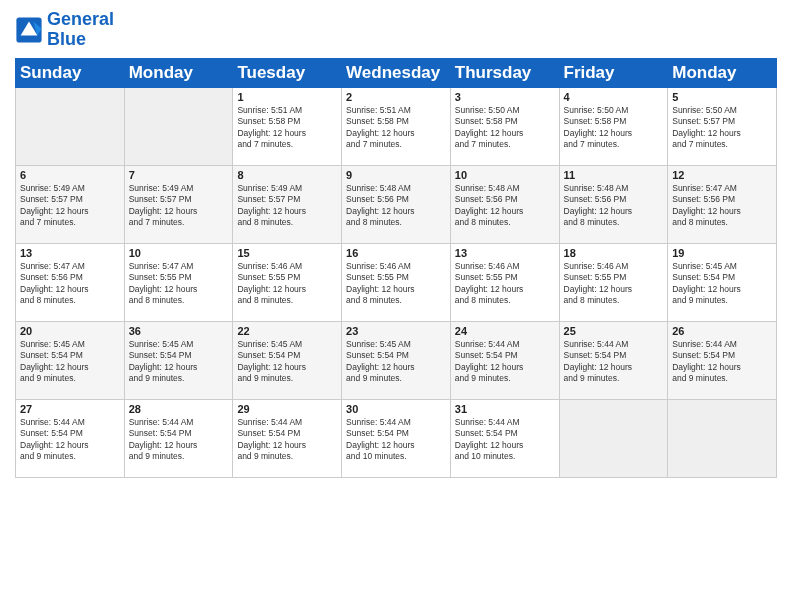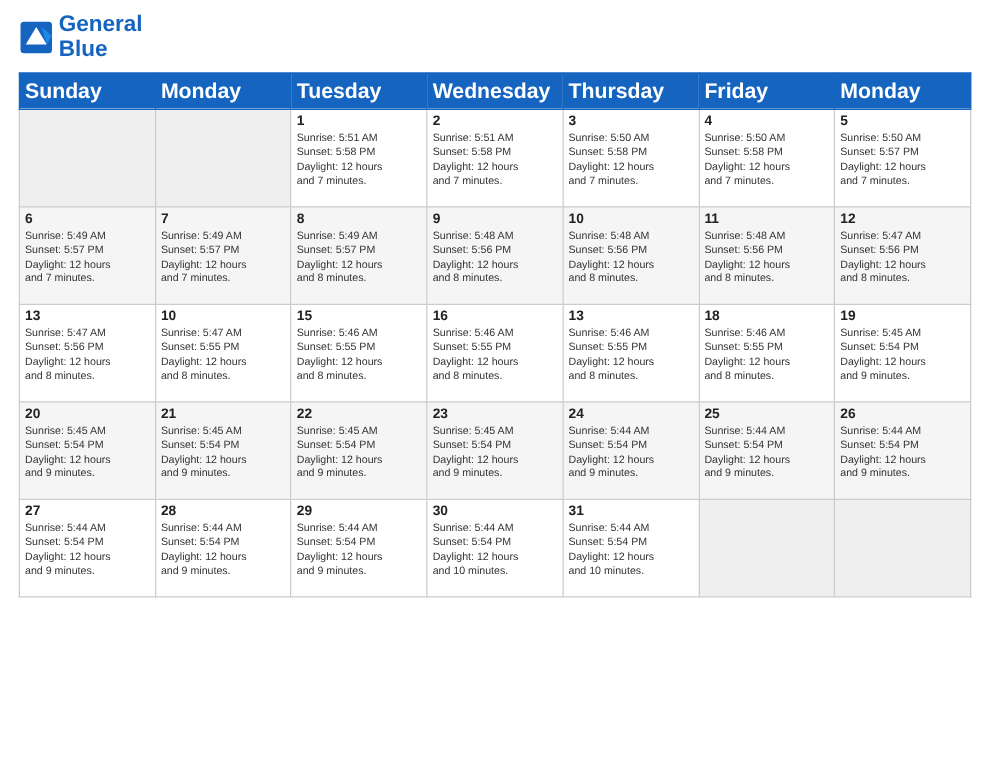--- a/index.html
+++ b/index.html
@@ -274,21 +274,21 @@
         </tr>
         <tr>
           <td>
             <span class="day-num">20</span>
             <div class="day-info" style="white-space: pre-line;">Sunrise: 5:45 AM
 Sunset: 5:54 PM
 Daylight: 12 hours
 and 9 minutes.</div>
           </td>
           <td>
-            <span class="day-num">21</span>
+            <span class="day-num">36</span>
             <div class="day-info" style="white-space: pre-line;">Sunrise: 5:45 AM
 Sunset: 5:54 PM
 Daylight: 12 hours
 and 9 minutes.</div>
           </td>
           <td>
             <span class="day-num">22</span>
             <div class="day-info" style="white-space: pre-line;">Sunrise: 5:45 AM
 Sunset: 5:54 PM
 Daylight: 12 hours

